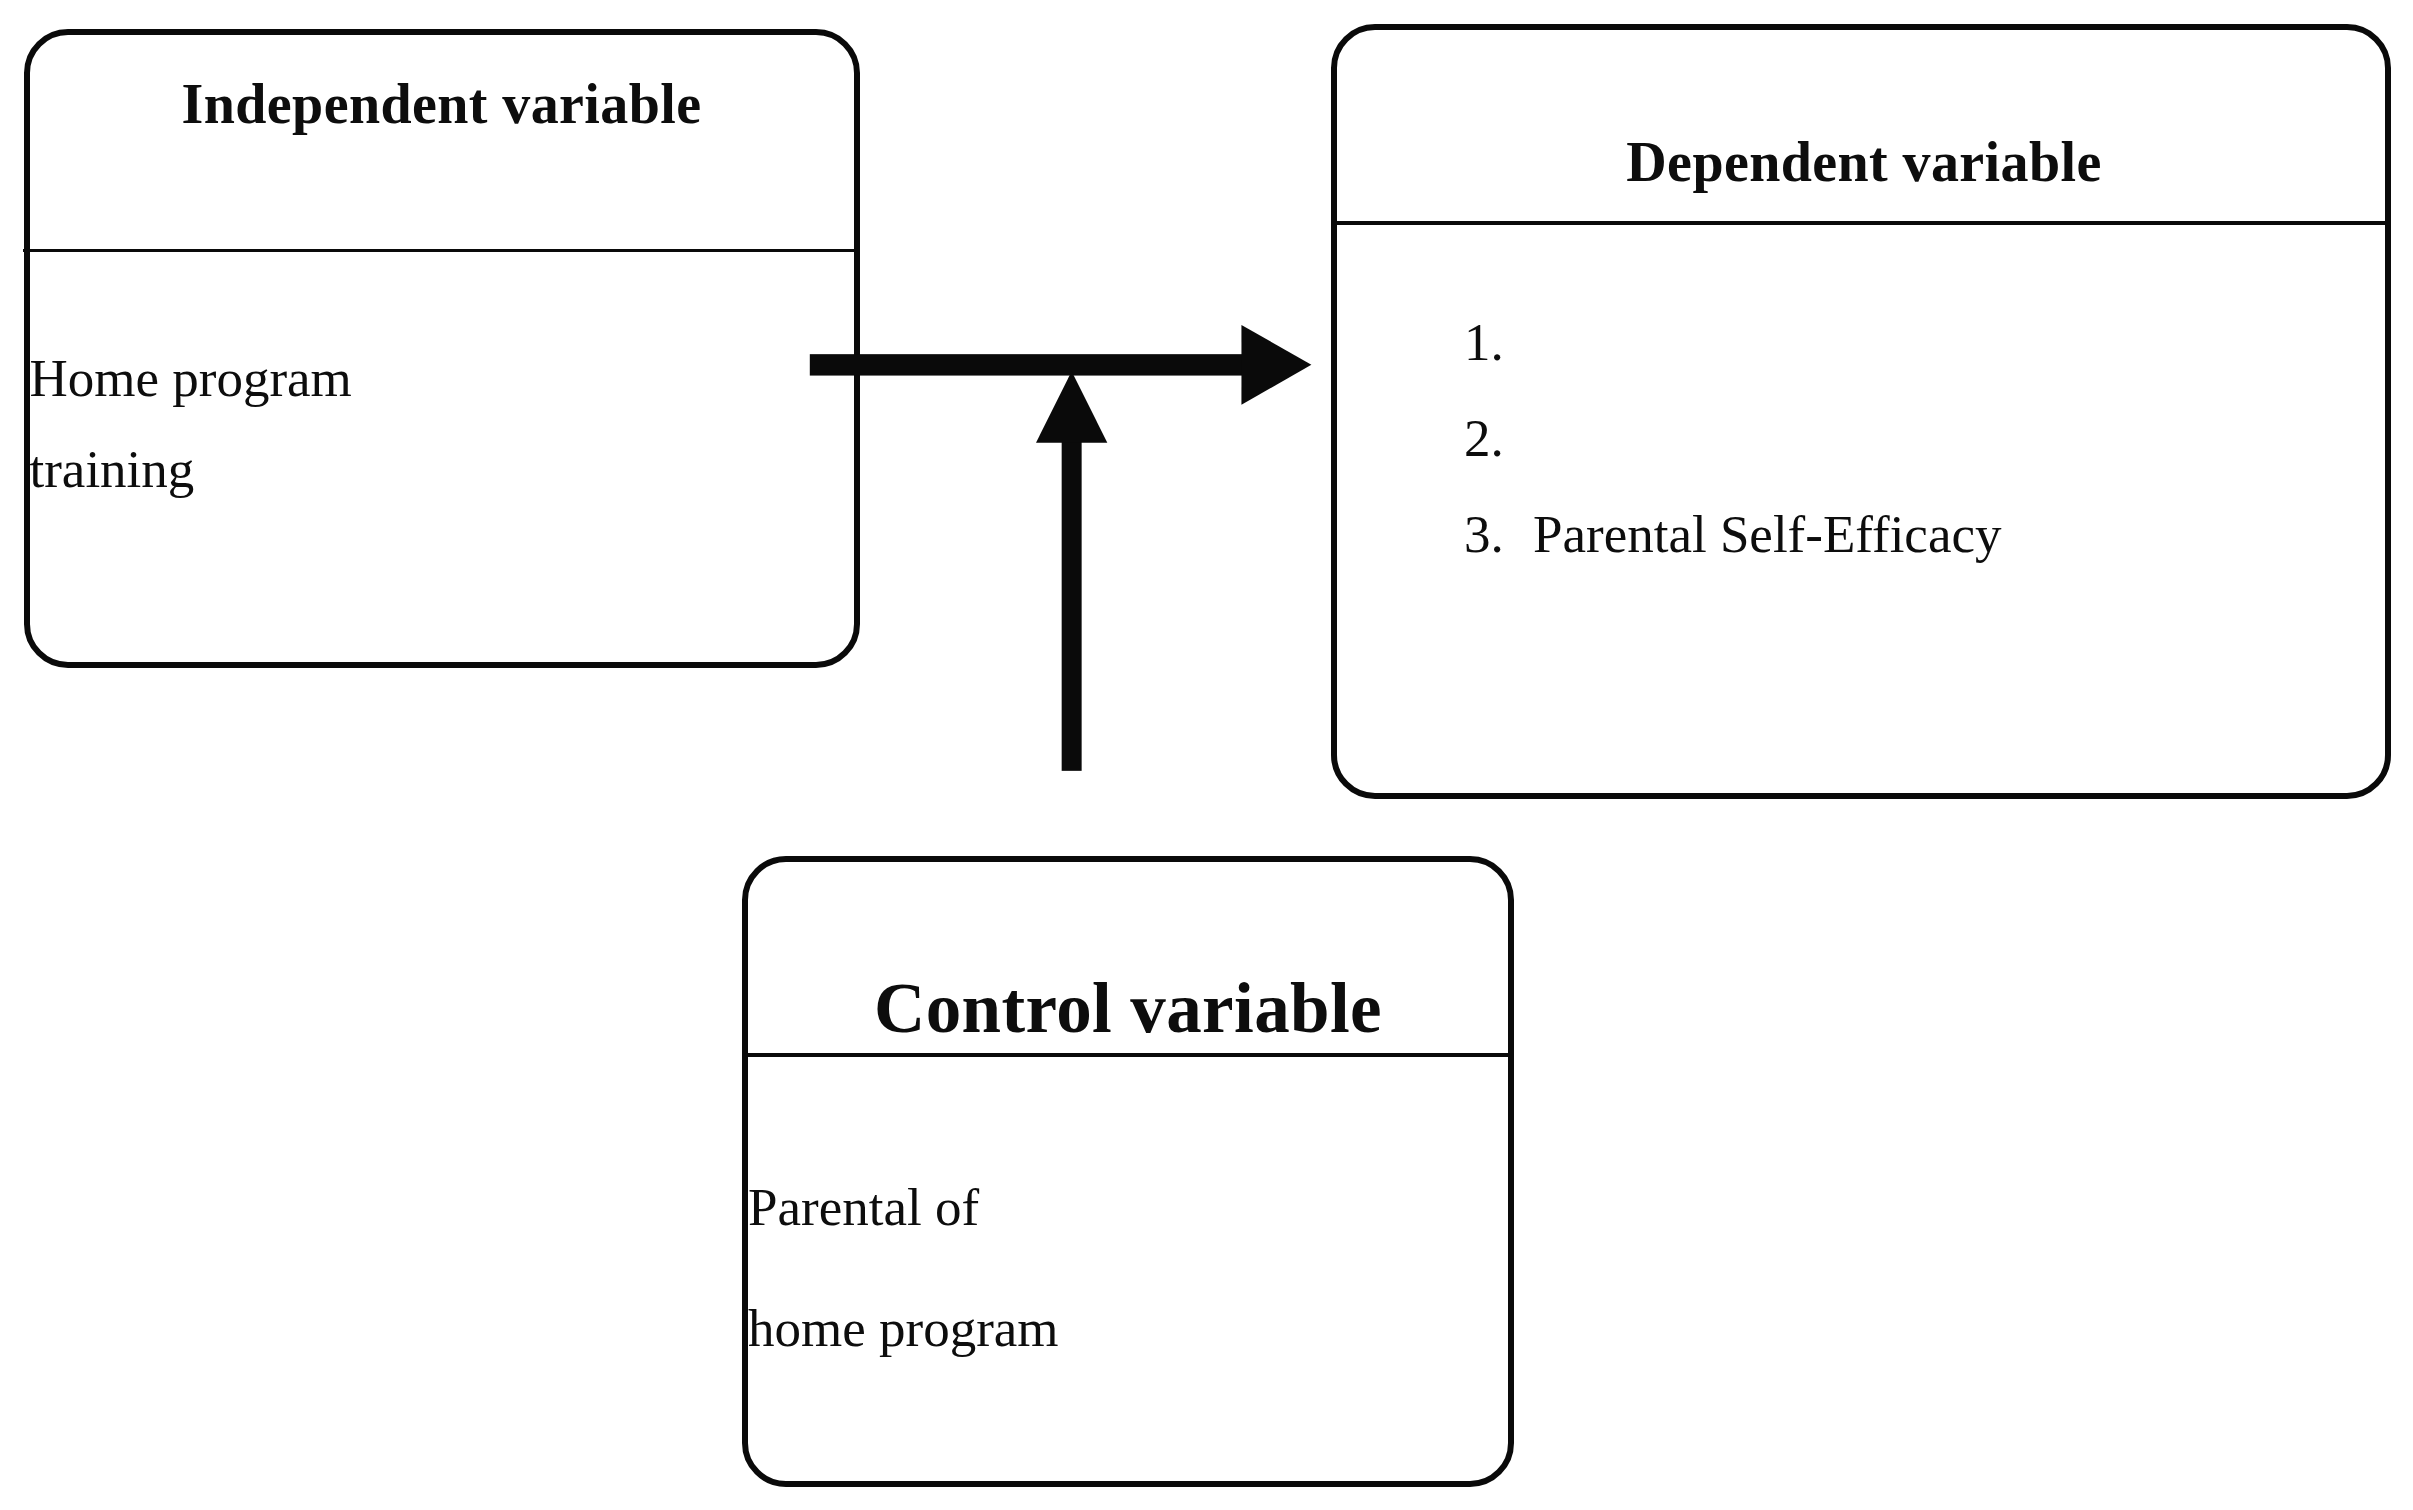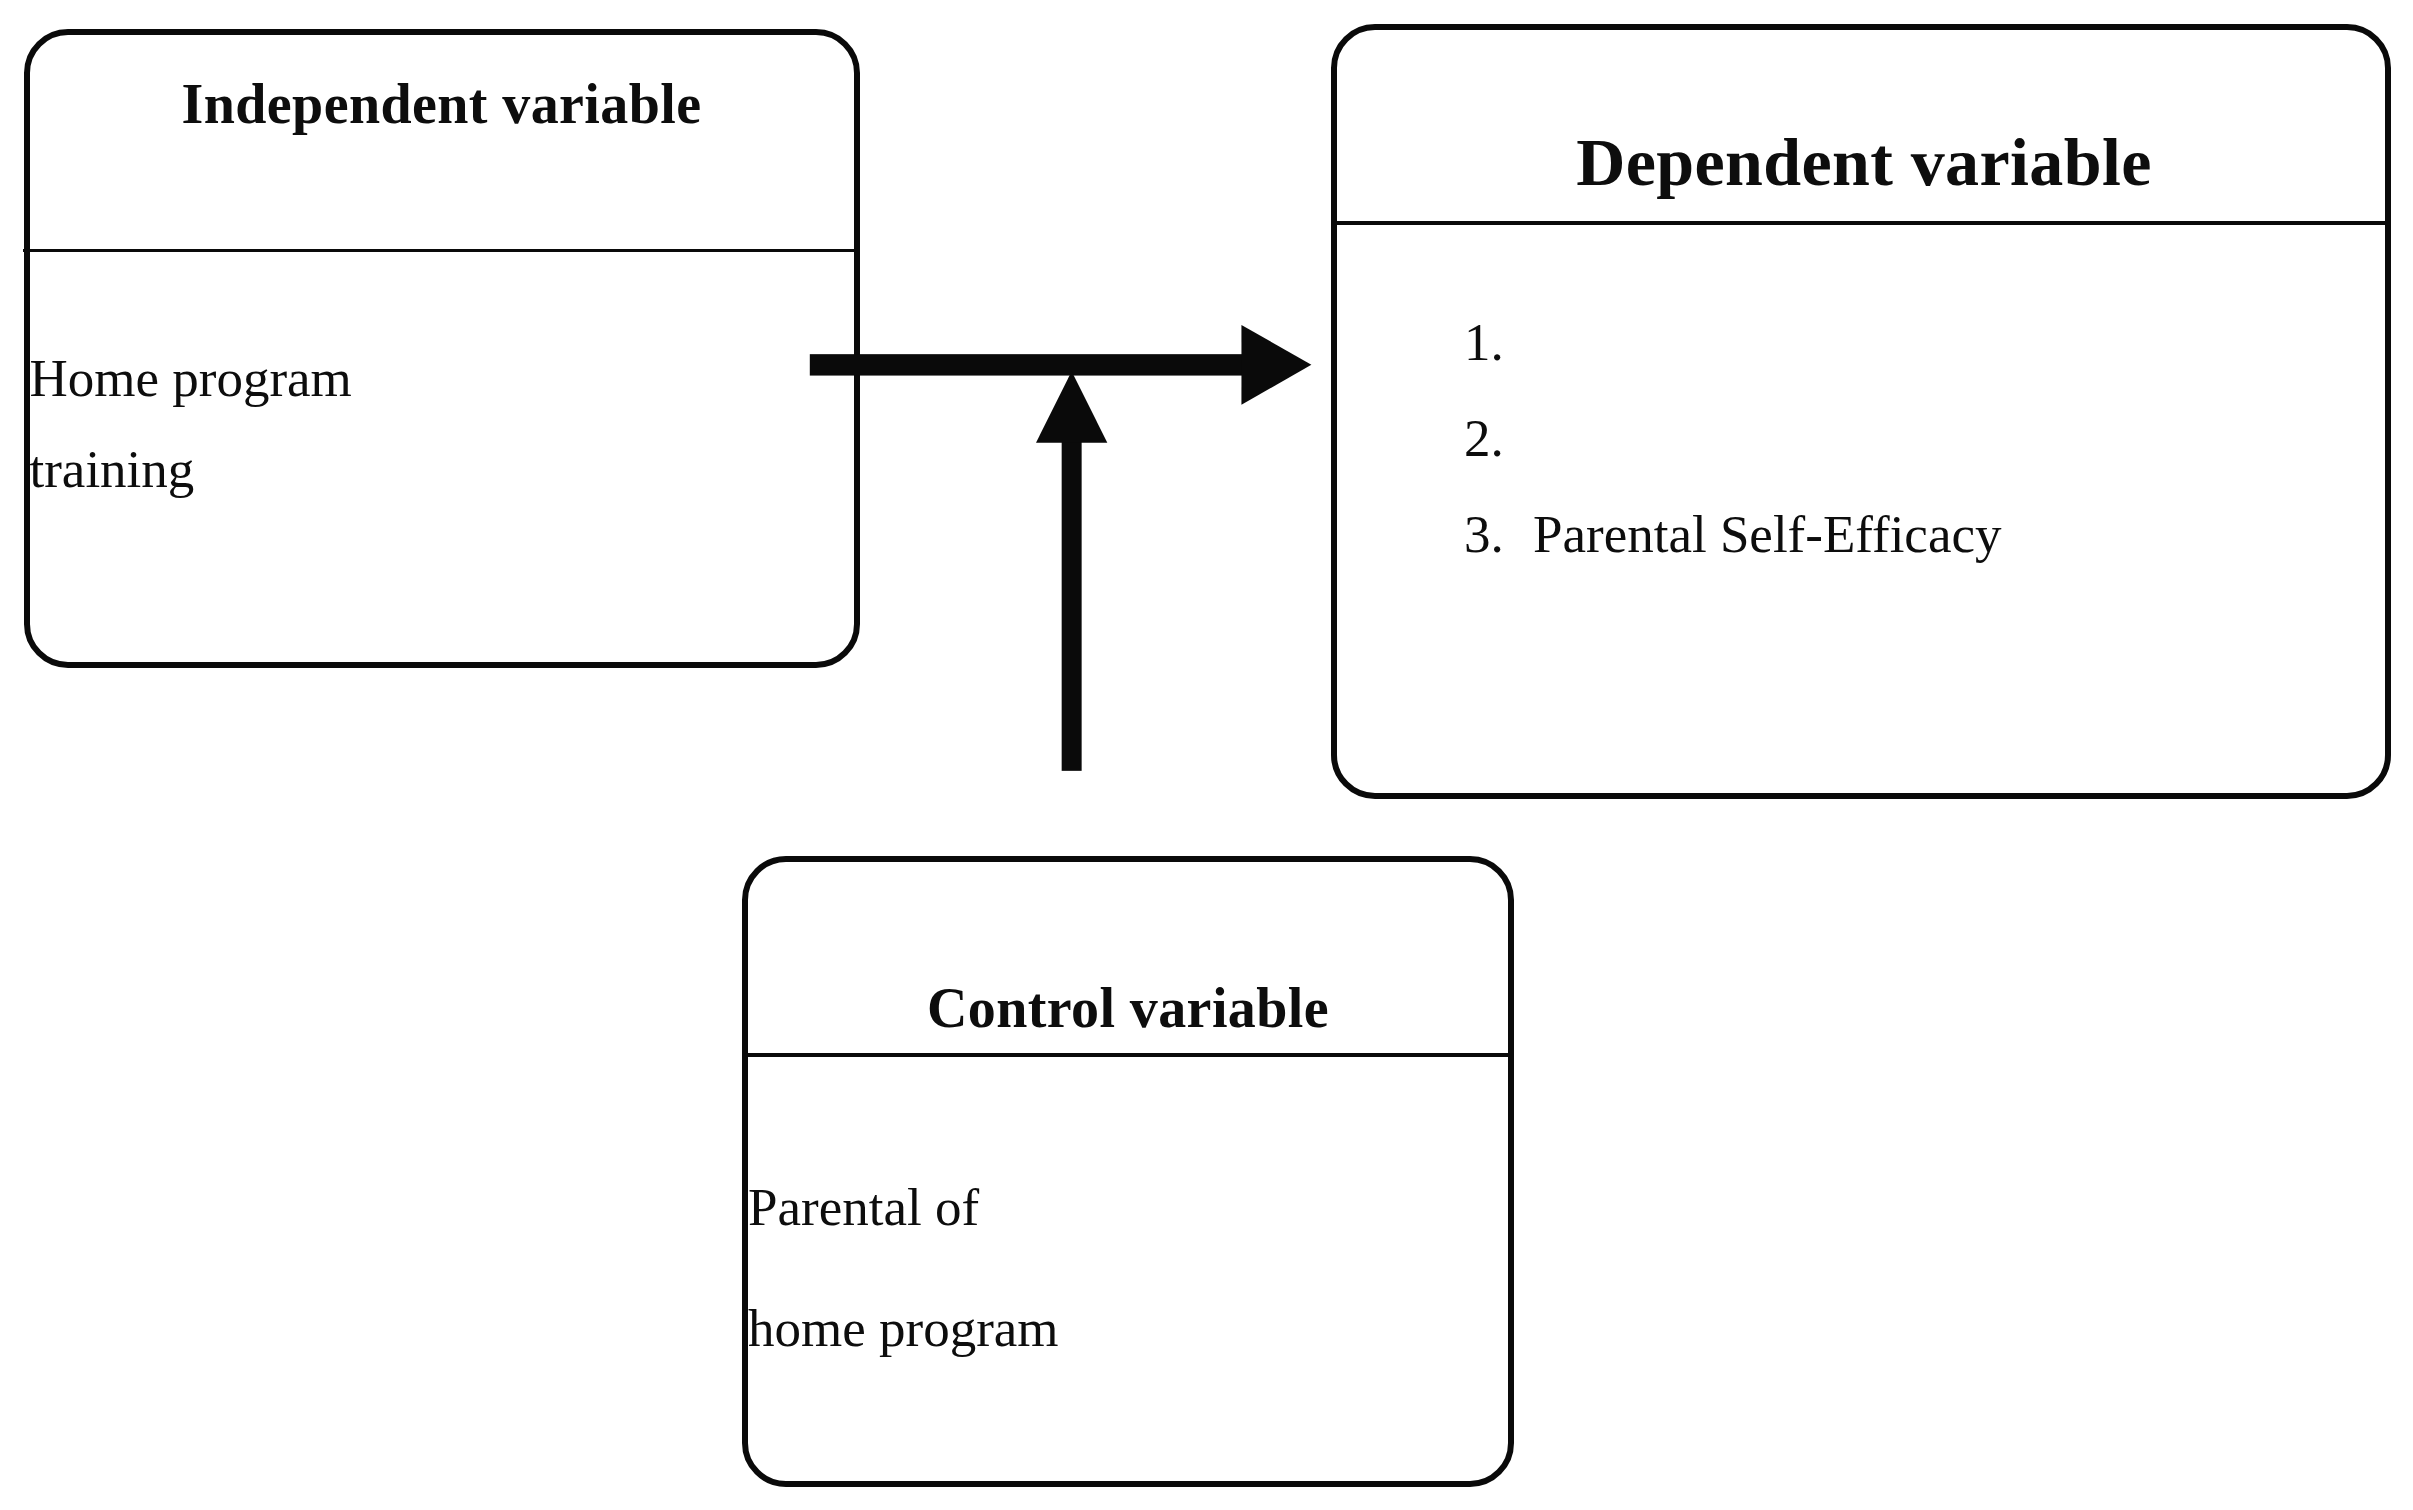--- a/index.html
+++ b/index.html
@@ -94,21 +94,21 @@
   .box-independent .box-divider { top: 214px; }
   .box-independent .box-body {
     top: 298px;
     font-size: 53px;
     line-height: 91px;
   }
 
   
   .box-dependent .box-title {
     top: 100px;
-    font-size: 68px;
+    font-size: 56px;
     line-height: 64px;
     margin-left: 6px;
   }
   .box-dependent .box-divider { top: 191px; }
 
   .dep-list {
     position: absolute;
     left: 127px;
     top: 264px;
     margin: 0;
@@ -126,21 +126,21 @@
   .dep-num {
     width: 69px;
     flex: 0 0 69px;
     display: inline-block;
   }
   .dep-text { display: inline-block; }
 
   
   .box-control .box-title {
     top: 114px;
-    font-size: 56px;
+    font-size: 71px;
     line-height: 64px;
   }
   .box-control .box-divider { top: 191px; }
   .box-control .box-body {
     top: 285px;
     font-size: 53px;
     line-height: 121px;
   }
 
   

